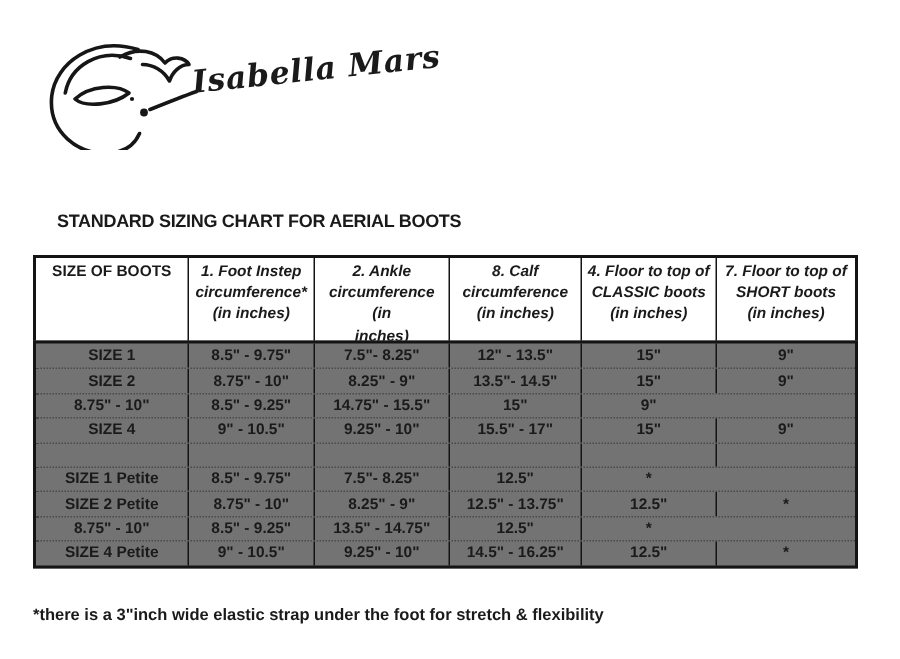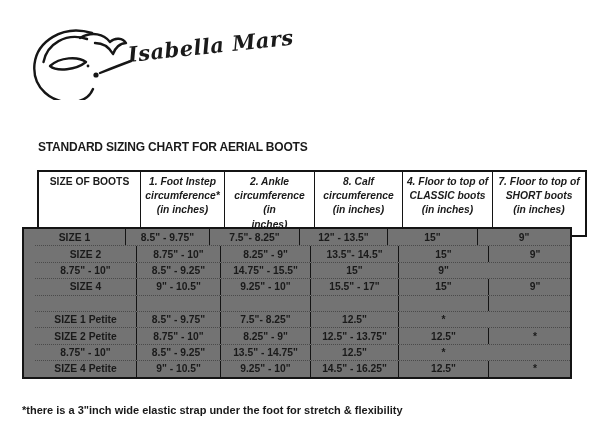--- a/index.html
+++ b/index.html
@@ -20,42 +20,42 @@
 
   
   .title {
     position:absolute; left:22px; top:124px; margin:16px;
     font-size:12px; font-weight:700; letter-spacing:-0.2px;
     white-space:nowrap;
   }
 
   
   .thead {
-    position:absolute; left:37px; top:170px; width:546px;
+    position:absolute; left:22px; top:170px; width:546px;
     display:grid; grid-template-columns:101px 84px 90px 88px 90px 93px;
     border:2.5px solid #141414; background:#fff;
   }
   .hcell {
     min-height:39px; padding:3px 2px 3px;
     display:flex; justify-content:center; align-items:flex-start;
     text-align:center; white-space:pre-line;
     font-weight:700; font-size:10.3px; line-height:1.38;
   }
   .hcell:not(:first-child) { border-left:1.5px solid #141414;font-style:italic; }
 
   
   .tbody {
     position:absolute; left:22px; top:227px; width:546px;
     border:2.5px solid #141414; background:#737373;
   }
   .trow {
     display:grid; grid-template-columns:101px 84px 90px 88px 90px 93px;
     height:16.4px; box-sizing:border-box;
   }
-  .trow + .trow { border-top:1px dotted #4a4a4a;margin-left:11px; }
+  .trow + .trow { border-top:1px dotted #4a4a4a; }
   .tcell {
     display:flex; align-items:center; justify-content:center;
     font-weight:700; font-size:10.3px; white-space:nowrap; overflow:hidden;
   }
   .tcell:not(:first-child) { border-left:1.5px solid #141414; }
 
   
   .footnote {
     position:absolute; left:22px; top:404px;
     font-weight:700; font-size:11px; white-space:nowrap;

